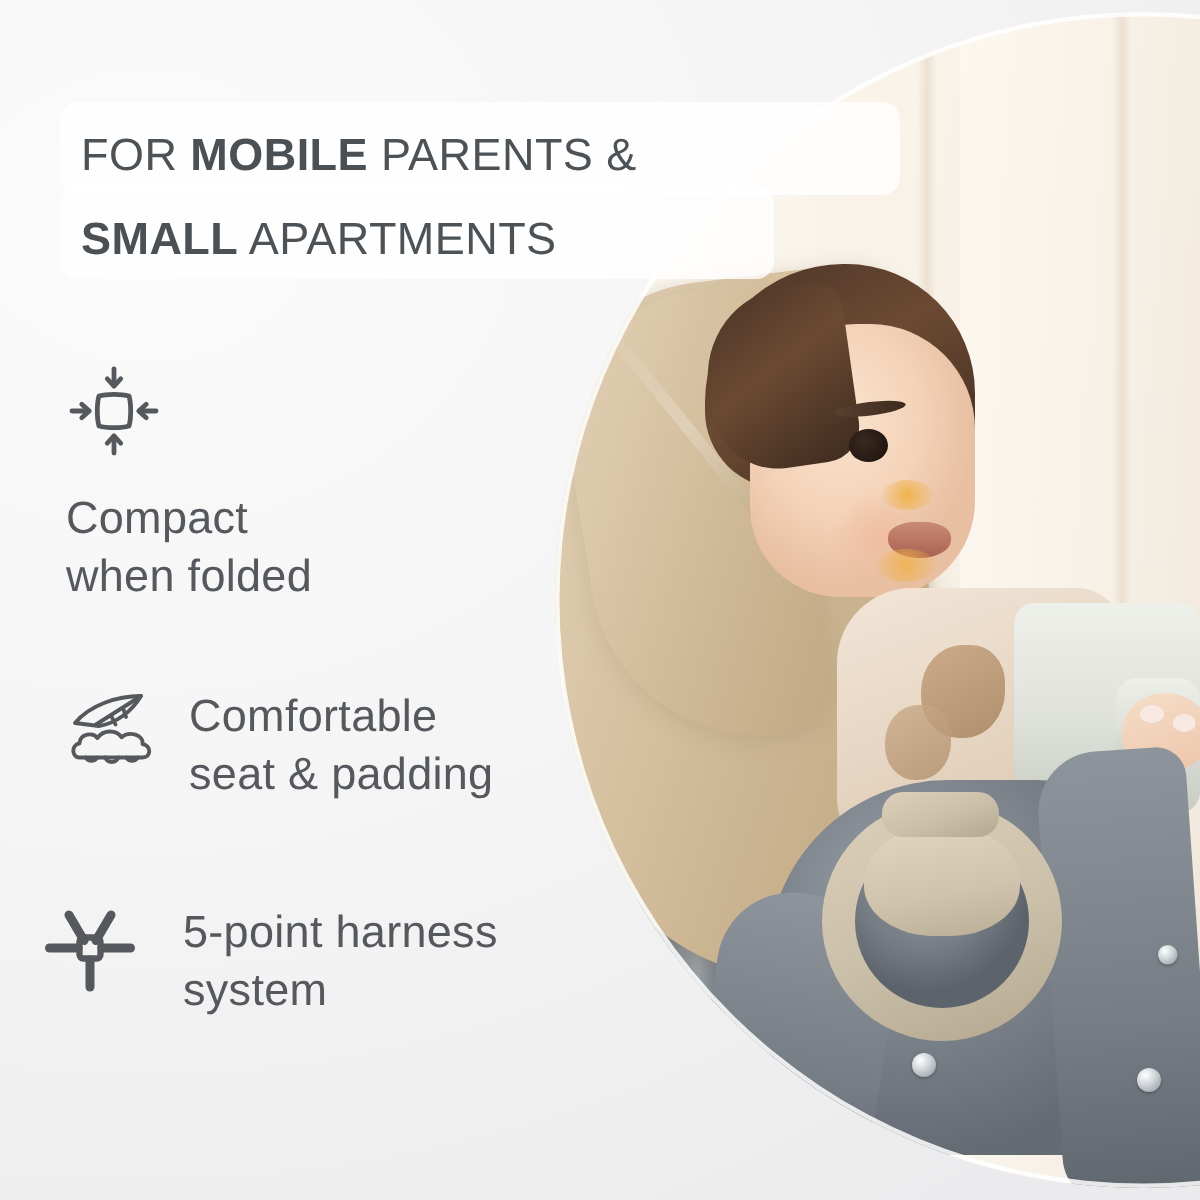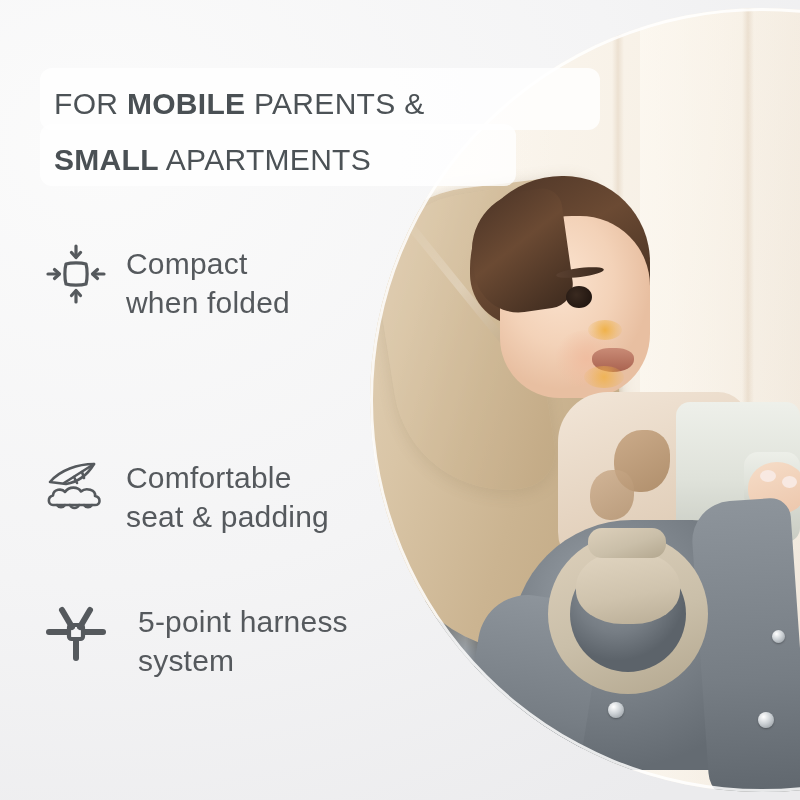--- a/index.html
+++ b/index.html
@@ -206,21 +206,21 @@
   <div id="circle-edge"></div>
 
   <div class="headline-panel" style="left:40px;top:68px;width:560px;height:62px;"></div>
   <div class="headline-panel" style="left:40px;top:124px;width:476px;height:62px;"></div>
 
   <div id="headline">
     <span><span>FOR </span><b>MOBILE</b><span> PARENTS &amp;</span></span><br>
     <span><b>SMALL</b><span> APARTMENTS</span></span>
   </div>
 
-  <div class="feature" style="left:44px;top:242px;">
+  <div class="feature" style="left:44px;top:242px;flex-direction:column;">
     <span class="ficon">
       <svg viewBox="0 0 64 64" width="64" height="64" fill="none" stroke="#55595d" stroke-width="3.2" stroke-linecap="round" stroke-linejoin="round">
         <path d="M22 22 C27 20.5 37 20.5 42 22 C43.5 27 43.5 37 42 42 C37 43.5 27 43.5 22 42 C20.5 37 20.5 27 22 22 Z"></path>
         <path d="M32 4 L32 15"></path>
           <path d="M27.5 10.5 L32 15.5 L36.5 10.5"></path>
         <path d="M32 60 L32 49"></path>
           <path d="M27.5 53.5 L32 48.5 L36.5 53.5"></path>
         <path d="M4 32 L15 32"></path>
           <path d="M10.5 27.5 L15.5 32 L10.5 36.5"></path>
         <path d="M60 32 L49 32"></path>
@@ -245,21 +245,21 @@
                  C42 31 52 34 51 40 C57 41 57 49 51 49 Z"></path>
         <path d="M13 49 C15 52 19 52 21 49"></path>
         <path d="M26 49 C28 53 33 53 35 49"></path>
         <path d="M40 49 C42 52 46 52 48 49"></path>
       </svg>
     </span>
     <span class="flabel">Comfortable
 seat &amp; padding</span>
   </div>
 
-  <div class="feature" style="left:44px;top:600px;gap:30px;">
+  <div class="feature" style="left:28px;top:600px;gap:30px;">
     <span class="ficon">
       <svg viewBox="0 0 64 64" width="64" height="64" fill="none" stroke="#55595d" stroke-linecap="round">
         <path d="M18 10 L28 27" stroke-width="6"></path>
         <path d="M46 10 L36 27" stroke-width="6"></path>
         <path d="M5 32 L24 32" stroke-width="6"></path>
         <path d="M59 32 L40 32" stroke-width="6"></path>
         <path d="M32 40 L32 58" stroke-width="6"></path>
         <rect x="25" y="25" width="14" height="14" rx="2.5" stroke-width="4.2" fill="none"></rect>
       </svg>
     </span>

